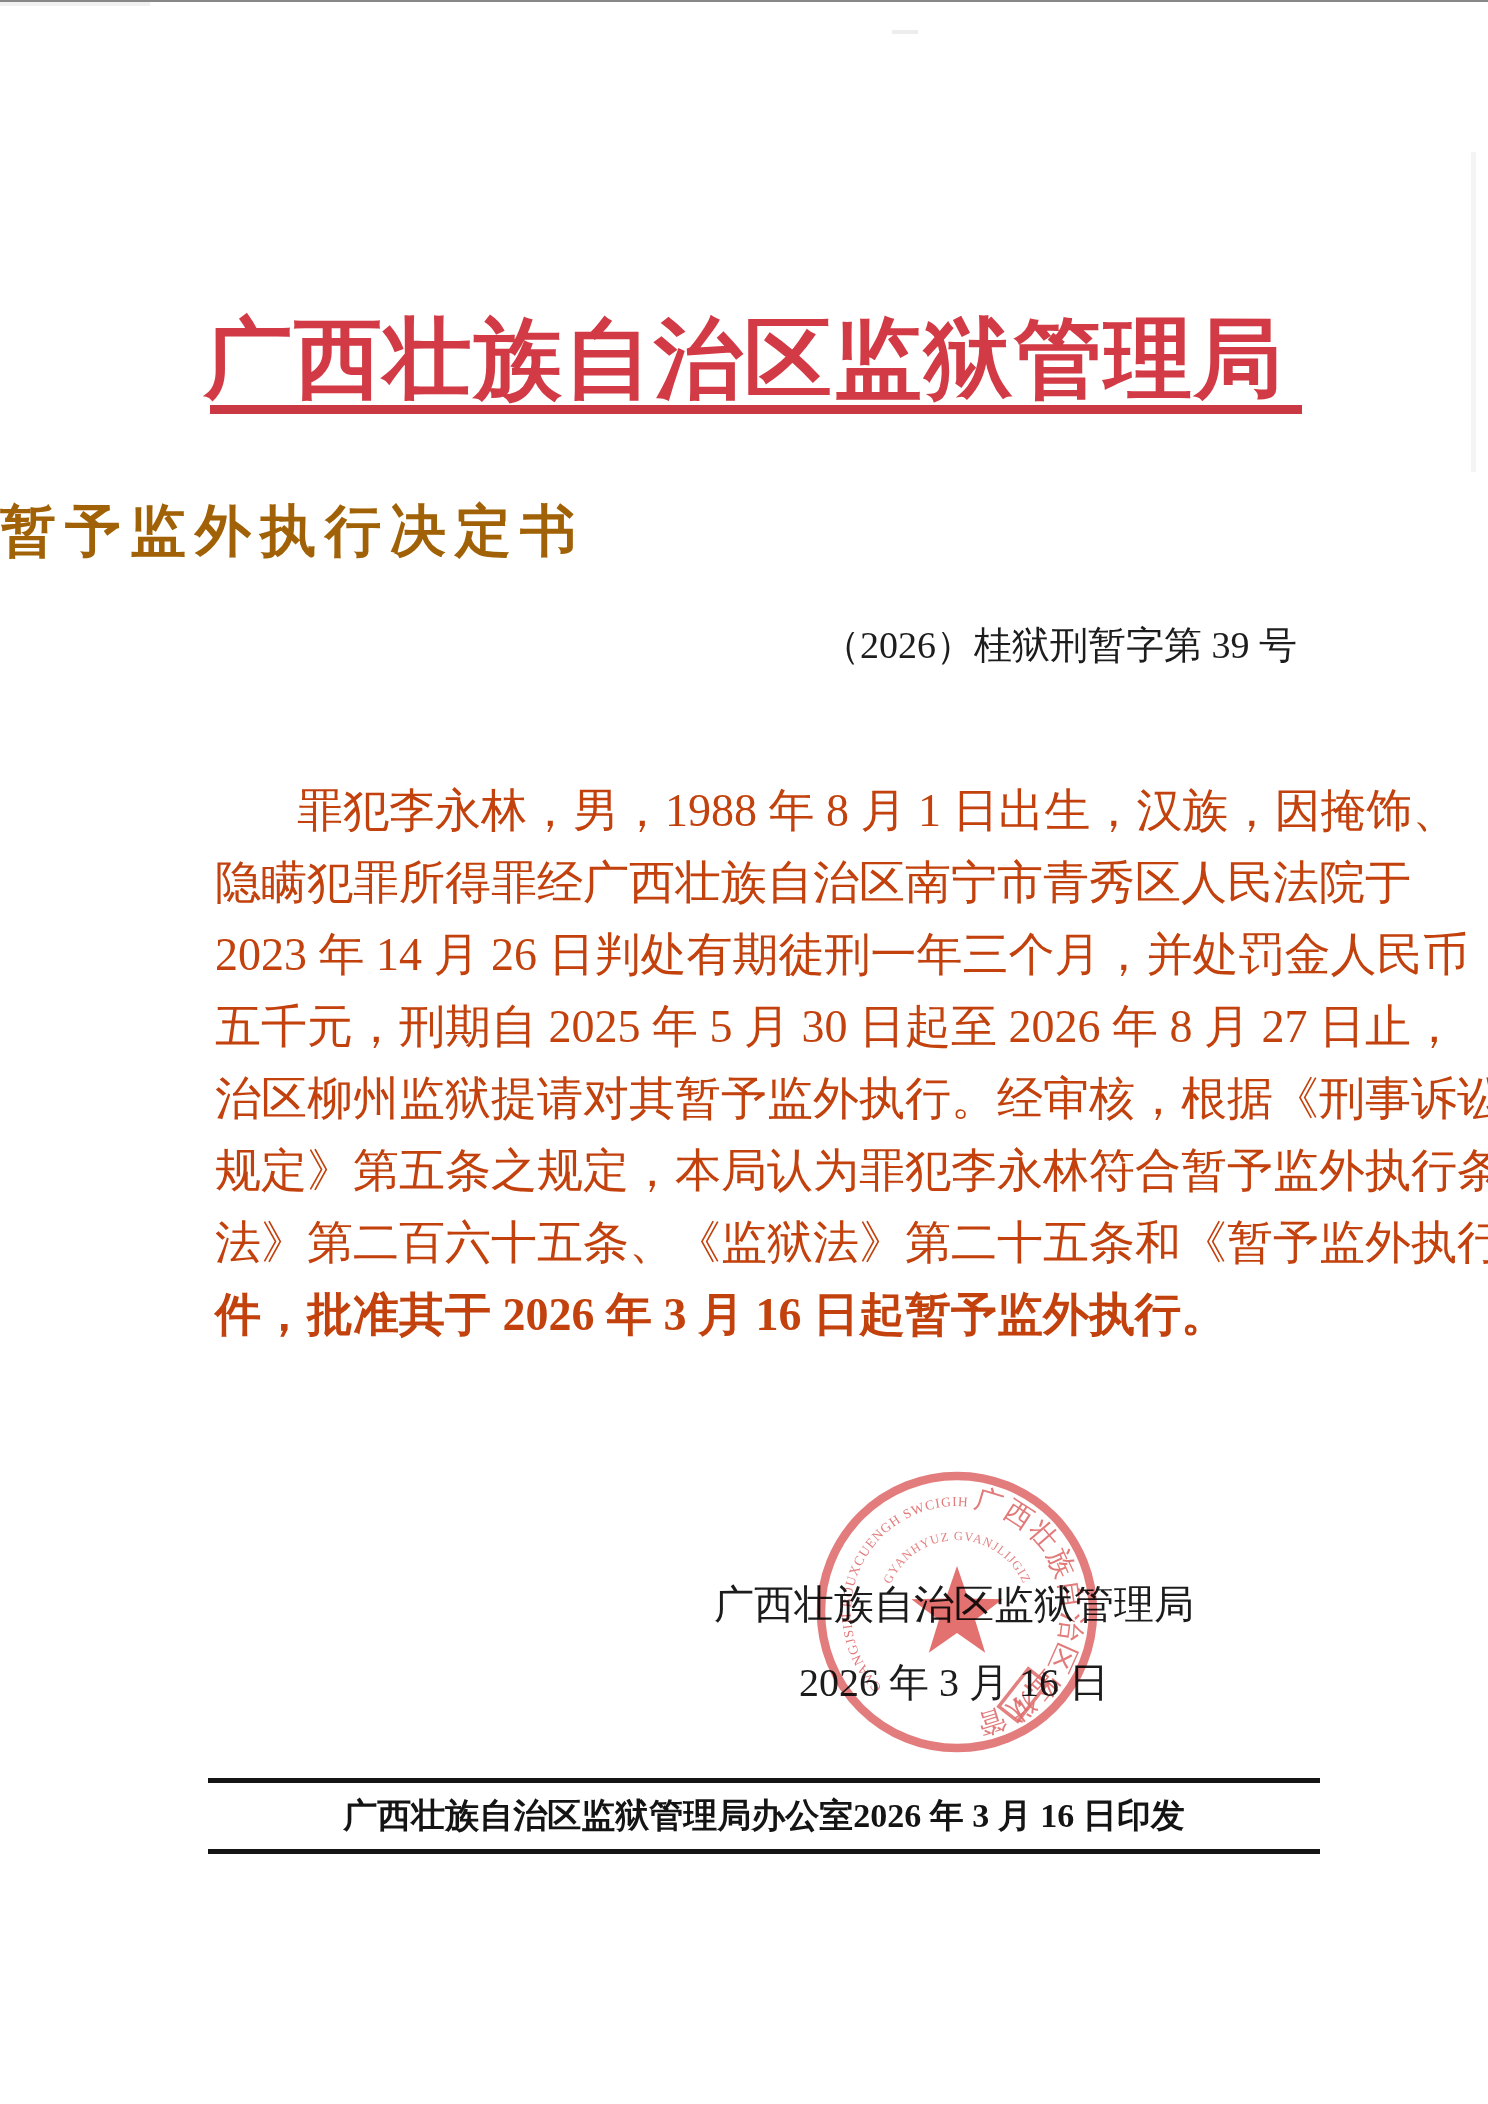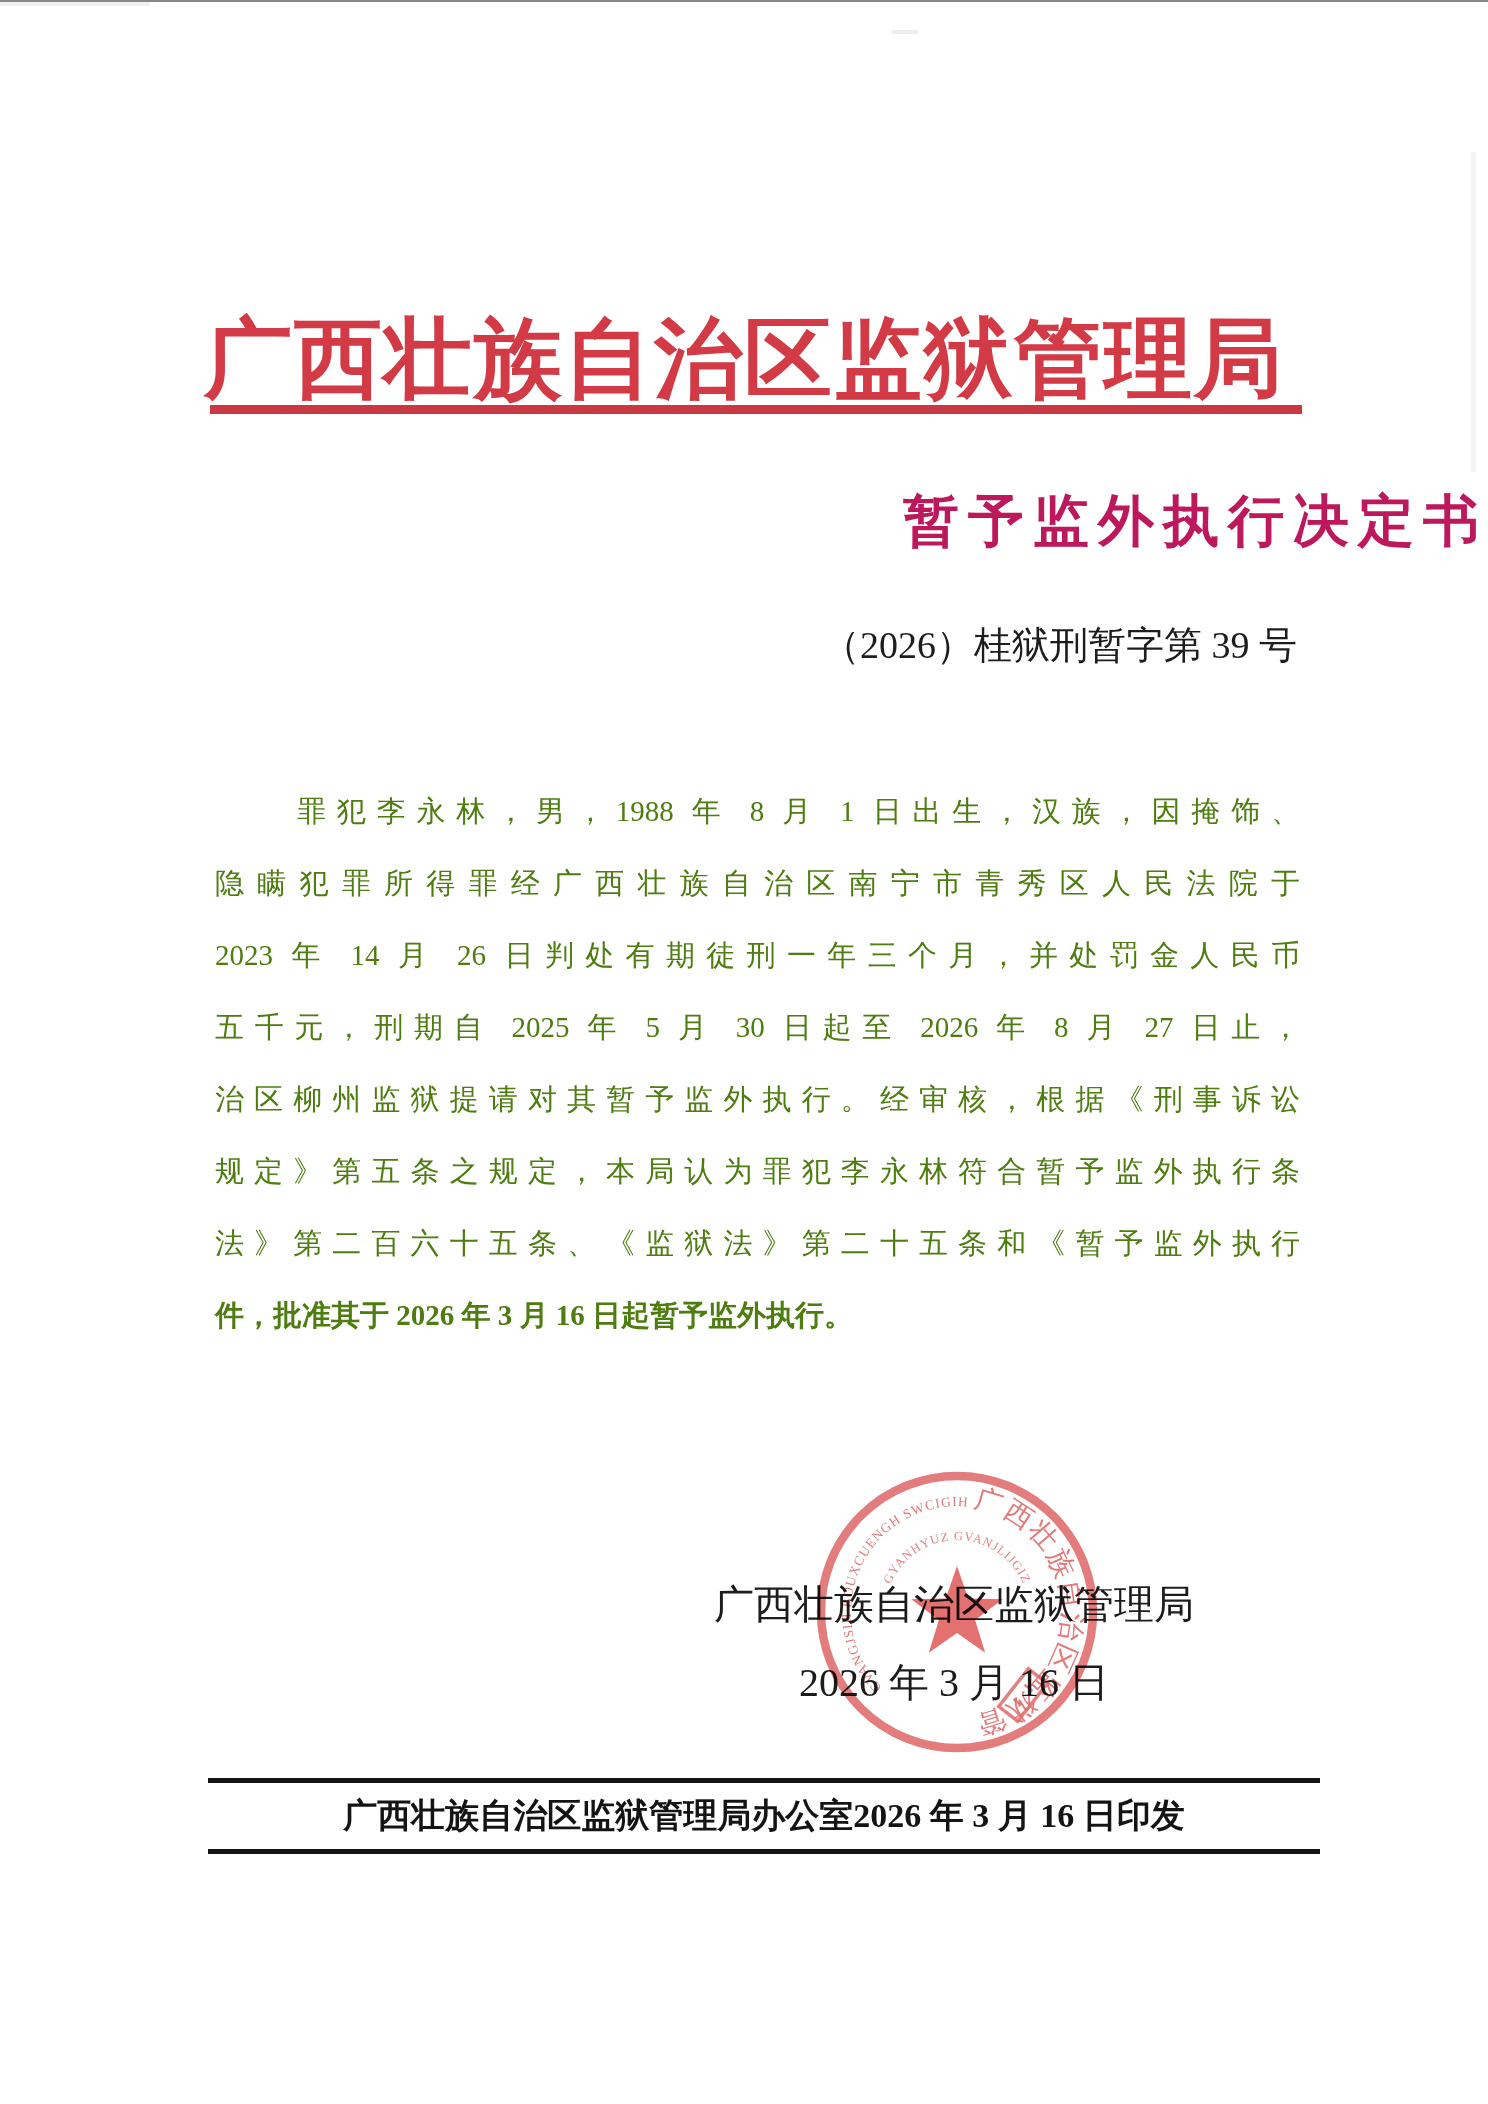--- a/index.html
+++ b/index.html
@@ -25,37 +25,37 @@
     letter-spacing:2px;
     color:#d23b45;
     white-space:nowrap;
   }
   .header-rule{
     position:absolute;left:210px;top:403px;
     width:1092px;height:9px;
     background:#ca3943;
   }
   .doc-title{
-    position:absolute;left:0;top:482px;width:100%;
-    text-align:right;
+    position:absolute;left:0;top:492px;width:100%;
+    text-align:left;
     font-size:56px;font-weight:700;
     letter-spacing:9px;
-    color:#be185d;
+    color:#a16207;
     white-space:nowrap;
   }
   .doc-number{
     position:absolute;right:191px;top:618px;
     font-size:38px;
     color:#1d1d1d;
     white-space:nowrap;
   }
   .body-text{
     position:absolute;left:215px;top:773px;width:1085px;
-    font-size:29px;
-    color:#4d7c0f;
+    font-size:46px;
+    color:#c2410c;
   }
   .body-text .line{
     height:72px;line-height:72px;
     white-space:nowrap;
     text-align:justify;
     text-align-last:justify;
     text-justify:inter-character;
     overflow:visible;
   }
   .body-text .line.indent{padding-left:82px;}

